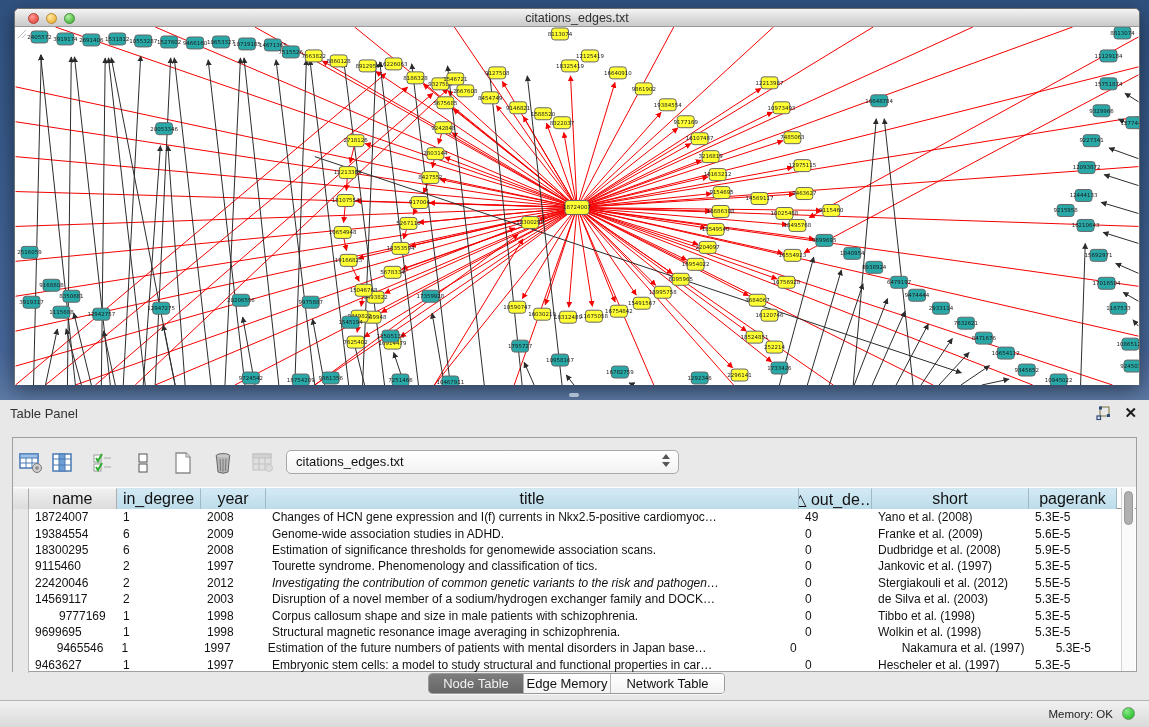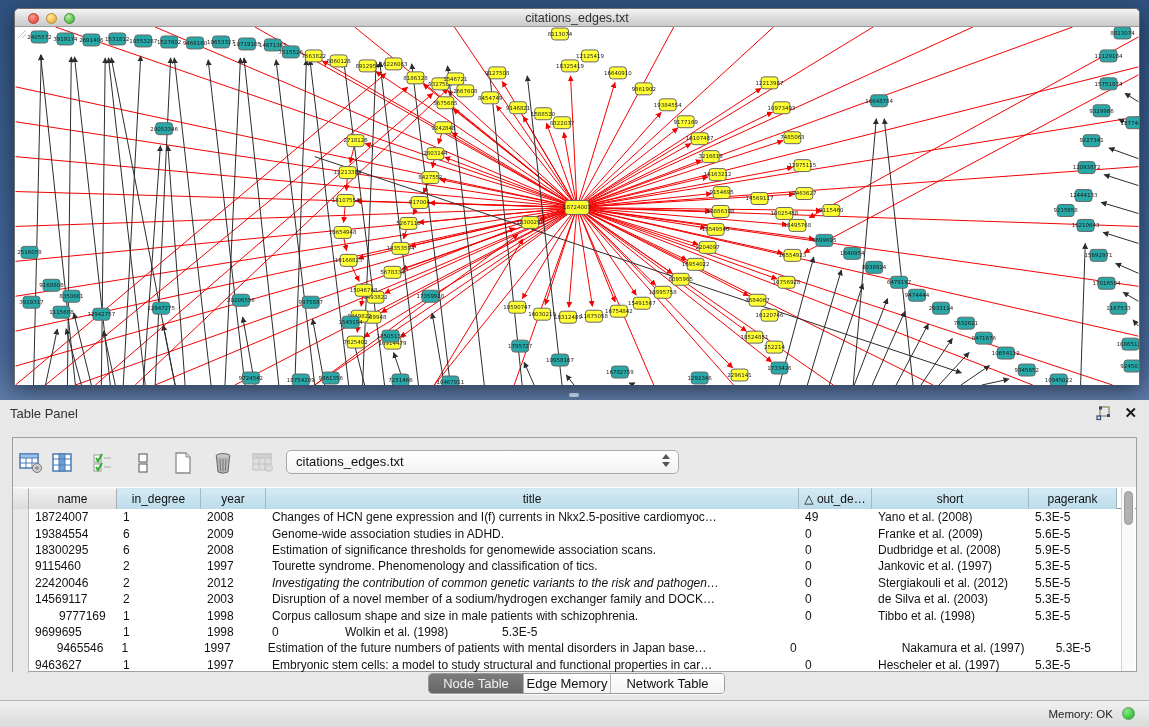--- a/index.html
+++ b/index.html
@@ -45,21 +45,21 @@
     background:linear-gradient(180deg,#ffffff,#f2f2f2); border:1px solid #a9a9a9; border-radius:5px;
     font-size:13px; color:#111; line-height:22px; padding-left:9px; }
   .dd-arrows { position:absolute; right:7px; top:3px; width:9px; height:16px; }
   .dd-arrows div { width:0; height:0; border-left:4px solid transparent; border-right:4px solid transparent; }
   .dd-up { border-bottom:5px solid #555; margin-bottom:3px; }
   .dd-down { border-top:5px solid #555; }
 
   .table-area { position:absolute; left:0; top:50px; width:1123px; height:183px; background:#fff; }
   .thead { display:flex; height:21px; border-bottom:1px solid #8f8f8f; }
   .th { height:21px; border-right:1px solid #9fb9c6; border-top:1px solid #cfe5ef;
-    background:linear-gradient(180deg,#d3eaf4,#bcdcea); font-size:12px; color:#111;
+    background:linear-gradient(180deg,#d3eaf4,#bcdcea); font-size:16px; color:#111;
     display:flex; align-items:center; justify-content:center; overflow:hidden; white-space:nowrap; }
   .th.rowhdr, .th.gray { background:linear-gradient(180deg,#f0f0f0,#dcdcdc); border-right:1px solid #adadad; border-top:1px solid #f5f5f5;}
   .tbody { position:relative; }
   .trow { display:flex; height:16.4px; }
   .td { font-size:12px; color:#111; padding-left:6px; display:flex; align-items:center;
     overflow:hidden; white-space:nowrap; }
   .td.rowhdr { background:#e8e8e8; border-right:1px solid #bbb; padding:0; }
   .vscroll { position:absolute; right:1px; top:50px; width:14px; height:183px;
     background:#fafafa; border-left:1px solid #d4d4d4; }
   .vthumb { position:absolute; left:2px; top:3px; width:9px; height:34px; border-radius:5px;
@@ -723,20 +723,21 @@
             <div class="td" style="width: 533px;">Corpus callosum shape and size in male patients with schizophrenia.</div>
             <div class="td" style="width: 73px;">0</div>
             <div class="td" style="width: 157px;">Tibbo et al. (1998)</div>
             <div class="td" style="width: 88px;">5.3E-5</div>
           </div>
           <div class="trow">
             <div class="td rowhdr" style="width: 16px;"></div>
             <div class="td" style="width: 88px;">9699695</div>
             <div class="td" style="width: 84px;">1</div>
             <div class="td" style="width: 65px;">1998</div>
+            <div class="td" style="width: 533px;">Structural magnetic resonance image averaging in schizophrenia.</div>
             <div class="td" style="width: 73px;">0</div>
             <div class="td" style="width: 157px;">Wolkin et al. (1998)</div>
             <div class="td" style="width: 88px;">5.3E-5</div>
           </div>
           <div class="trow">
             <div class="td rowhdr" style="width: 16px;"></div>
             <div class="td" style="width: 88px; padding-left: 28px;">9465546</div>
             <div class="td" style="width: 84px;">1</div>
             <div class="td" style="width: 65px;">1997</div>
             <div class="td" style="width: 533px;">Estimation of the future numbers of patients with mental disorders in Japan base…</div>

